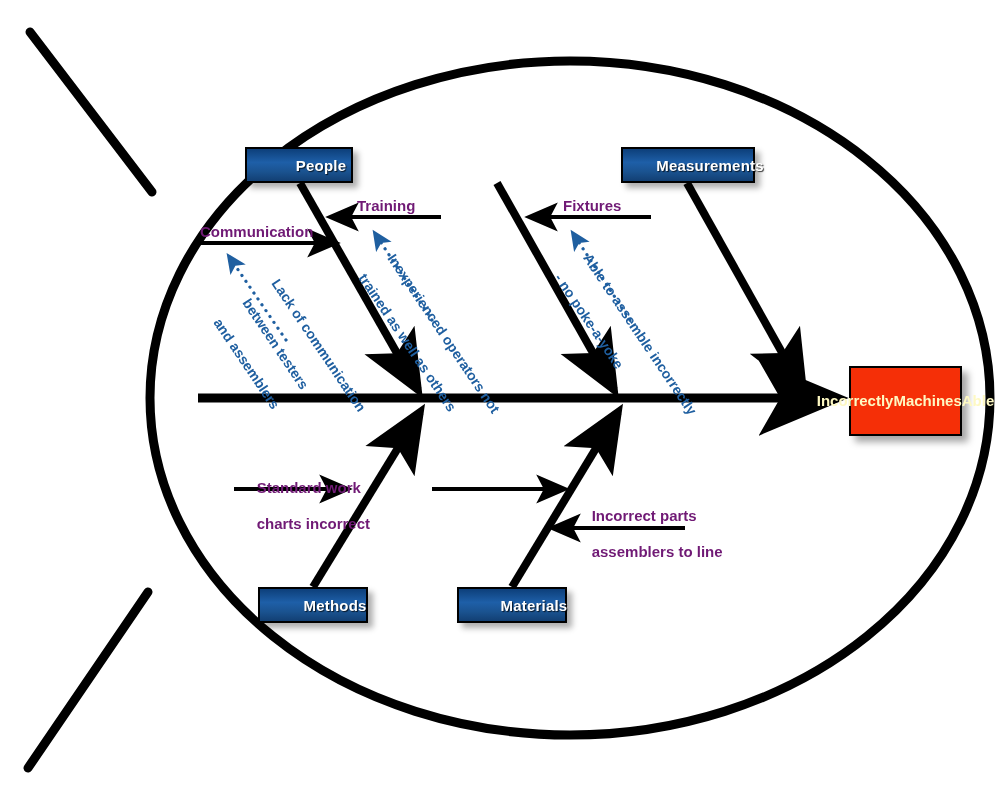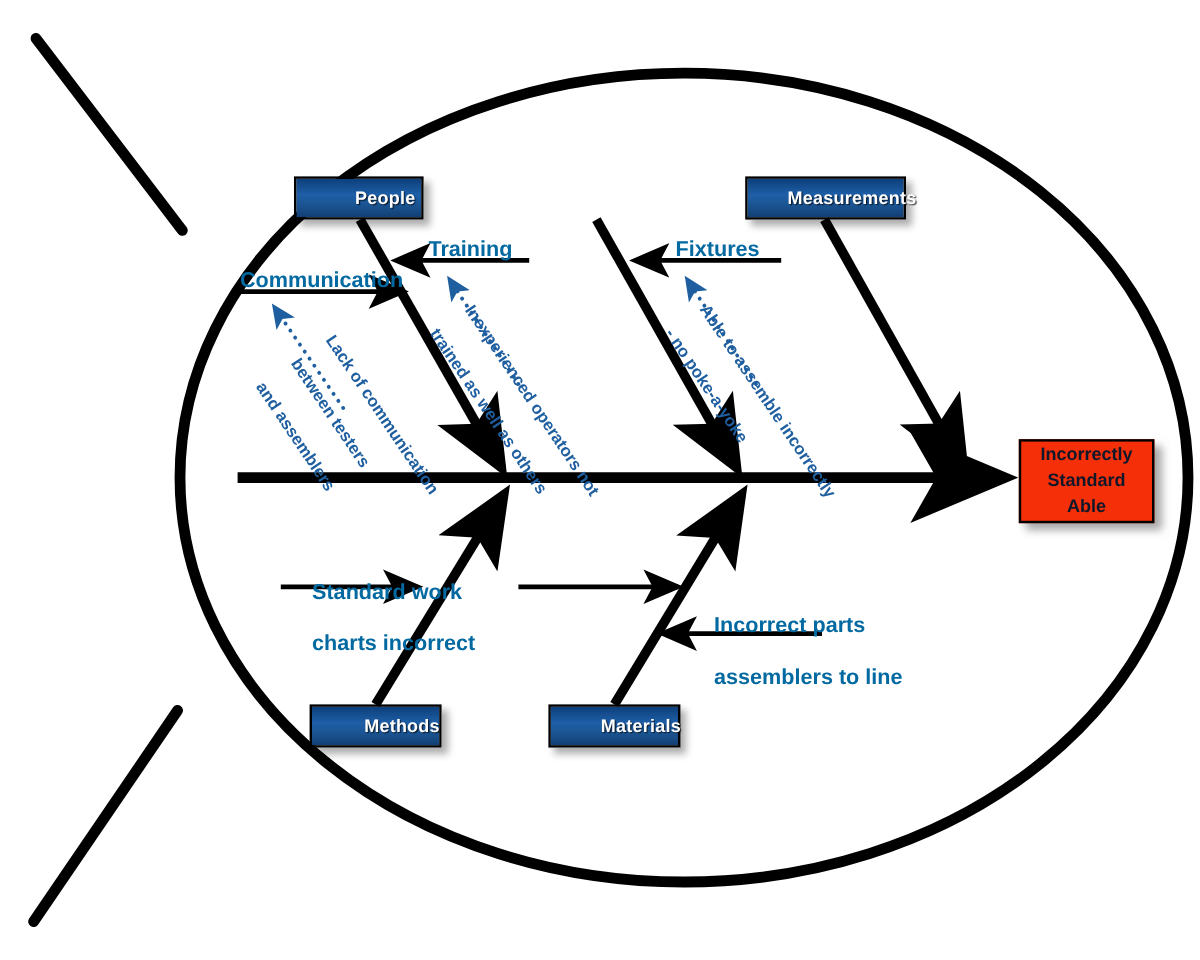--- a/index.html
+++ b/index.html
@@ -41,34 +41,34 @@
     font-family: "Liberation Sans", sans-serif;
     padding-left: 44px;
   }
   .head-box {
     position: absolute;
     box-sizing: border-box;
     border: 2px solid #000000;
     background: #f52f07;
     box-shadow: 6px 6px 7px rgba(0,0,0,0.35);
     display: flex;
-    flex-direction: column;
+    flex-direction: row;
     align-items: center;
     justify-content: center;
-    color: #0f172a;
+    color: #fef9c3;
     font-weight: bold;
     font-size: 15px;
     line-height: 1.45;
     font-family: "Liberation Sans", sans-serif;
   }
   .plain-label {
     position: absolute;
-    color: #0369a1;
+    color: #701a75;
     font-weight: bold;
-    font-size: 18px;
+    font-size: 15px;
     line-height: 1.2;
     white-space: pre;
     font-family: "Liberation Sans", sans-serif;
   }
   .rot-label {
     position: absolute;
     color: #1f5fa0;
     font-weight: bold;
     font-size: 14px;
     line-height: 1.25;
@@ -137,21 +137,21 @@
   <div class="cat-box" style="left:258px; top:587px; width:110px; height:36px;">
     <span>Methods</span>
   </div>
 
   <div class="cat-box" style="left:457px; top:587px; width:110px; height:36px;text-align:center;">
     <span>Materials</span>
   </div>
 
   <div class="head-box" style="left:849px; top:366px; width:113px; height:70px;">
     <span>Incorrectly</span>
-    <span>Standard</span>
+    <span>Machines</span>
     <span>Able</span>
   </div>
 
   <div class="plain-label" style="left:200px; top:223px;">Communication</div>
 
   <div class="plain-label" style="left:357px; top:197px;">Training</div>
 
   <div class="plain-label" style="left:563px; top:197px;">Fixtures</div>
 
   <div class="plain-label" style="left:240px; top:461px;">

